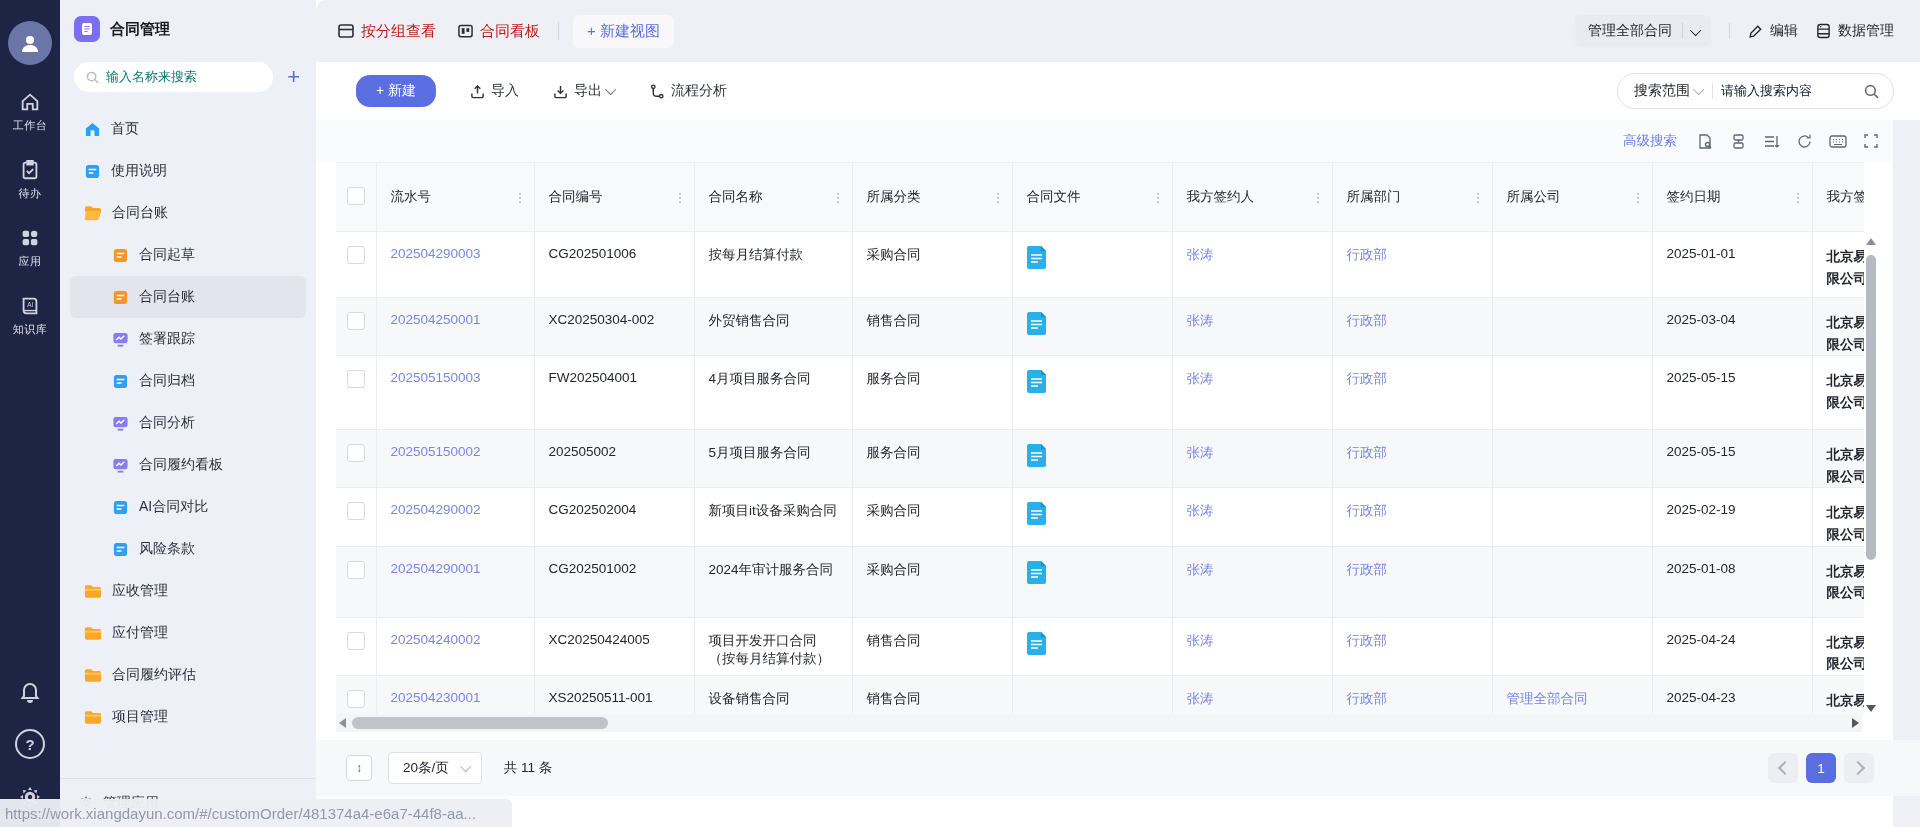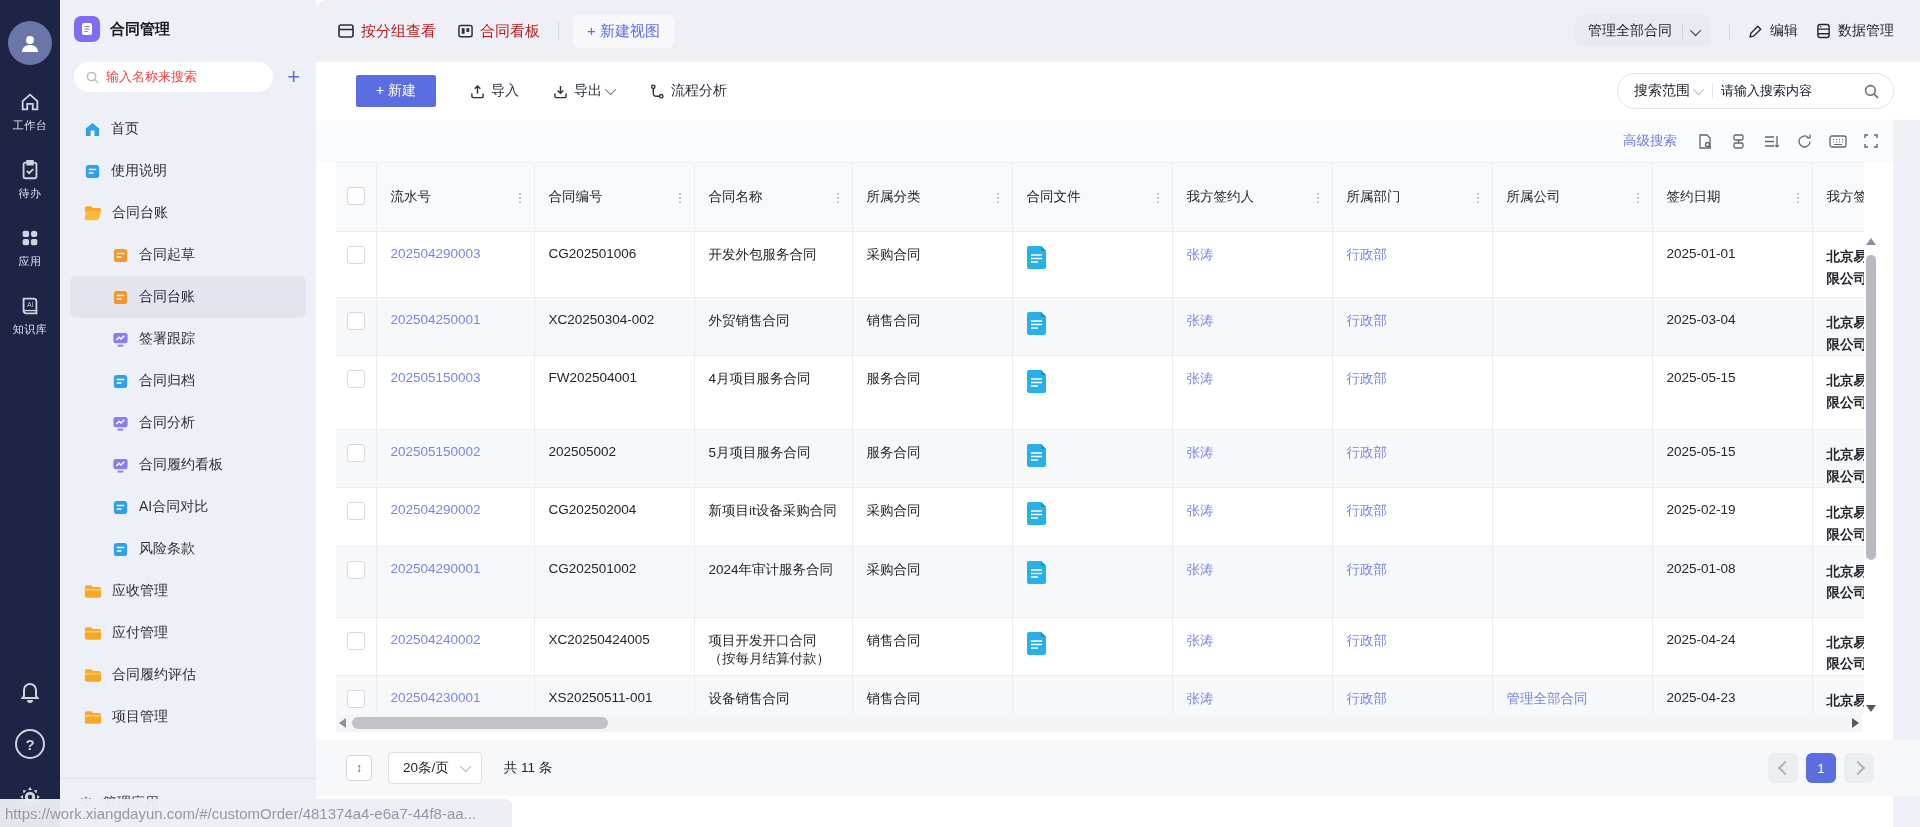--- a/index.html
+++ b/index.html
@@ -14,21 +14,21 @@
   .nav-item .lbl{font-size:11px;color:#dde1ee;letter-spacing:.5px;}
   .nav-bottom{margin-top:auto;display:flex;flex-direction:column;align-items:center;gap:26px;padding-bottom:18px;}
   .help-circle{width:26px;height:26px;border:2px solid #cfd3e0;border-radius:50%;color:#cfd3e0;font-size:15px;font-weight:bold;display:flex;align-items:center;justify-content:center;}
   
   #sidebar{left:60px;top:0;width:256px;height:827px;background:#eef0f7;display:flex;flex-direction:column;z-index:4;}
   .sb-head{display:flex;align-items:center;gap:10px;padding:16px 0 0 14px;}
   .app-ic{width:26px;height:26px;border-radius:7px;background:#7b6ef2;display:flex;align-items:center;justify-content:center;}
   .sb-title{font-size:15px;font-weight:bold;color:#17191f;}
   .sb-search{display:flex;align-items:center;gap:10px;padding:20px 12px 6px 14px;}
   .search-pill{flex:1;height:30px;background:#fff;border-radius:16px;display:flex;align-items:center;gap:7px;padding:0 12px;}
-  .search-pill .ph{color:#ef4444;font-size:13px;}
+  .search-pill .ph{color:#0f766e;font-size:13px;}
   .plus-btn{color:#5b6ee1;font-size:22px;line-height:1;cursor:pointer;padding:0 4px;}
   .sb-menu{flex:1;padding:10px 10px 0 10px;overflow:hidden;}
   .mi{height:42px;display:flex;align-items:center;gap:10px;padding-left:14px;border-radius:6px;font-size:14px;color:#2a2f3a;cursor:pointer;}
   .mi.child{padding-left:42px;}
   .mi.active{background:#e2e4ee;}
   .sb-foot{border-top:1px solid #e0e2ea;height:48px;display:flex;align-items:center;gap:9px;padding-left:18px;font-size:14px;color:#3a3f4a;cursor:pointer;}
   #tabstrip{left:316px;top:0;right:0;height:62px;background:#eff0f5;border-top-left-radius:10px;display:flex;align-items:center;z-index:2;}
   .tab{display:flex;align-items:center;gap:7px;font-size:15px;color:#b91c1c;margin-left:22px;cursor:pointer;position:relative;height:100%;}
   .tab.active{color:#5b6ee1;}
   .tab.active .tab-underline{position:absolute;left:-2px;right:-2px;bottom:3px;height:4px;border-radius:2px;background:#5b6ee1;}
@@ -39,21 +39,21 @@
   .manage-btn{background:#e9ebf1;border-radius:6px;height:32px;display:flex;align-items:center;font-size:14px;color:#23262e;cursor:pointer;}
   .manage-btn .txt{padding:0 10px 0 13px;}
   .manage-btn .sep{width:1px;height:16px;background:#cfd2da;}
   .manage-btn .car{padding:0 10px;}
   .hdr-act{display:flex;align-items:center;gap:7px;font-size:14px;color:#23262e;cursor:pointer;}
   .vdiv{width:1px;height:16px;background:#d4d7e0;}
   #content{left:316px;top:62px;right:0;bottom:0;background:#fff;}
   .right-strip{left:1893px;top:62px;right:0;bottom:0;background:#f0f1f6;}
   
   #toolbar{left:316px;top:62px;right:0;height:58px;background:#fff;display:flex;align-items:center;}
-  .btn-new{margin-left:40px;background:#5b6ee1;color:#fff;font-size:14px;border-radius:2px;height:32px;padding:0 20px;display:flex;align-items:center;cursor:pointer;}
+  .btn-new{margin-left:40px;background:#5b6ee1;color:#fff;font-size:14px;border-radius:14px;height:32px;padding:0 20px;display:flex;align-items:center;cursor:pointer;}
   .tb-act{display:flex;align-items:center;gap:6px;margin-left:34px;font-size:14px;color:#2a2f3a;cursor:pointer;}
   .srch2{margin-left:auto;margin-right:26px;height:34px;border:1px solid #e2e4ec;background:#fff;border-radius:18px;display:flex;align-items:center;width:275px;}
   .srch2 .scope{font-size:14px;color:#23262e;padding:0 6px 0 16px;display:flex;align-items:center;gap:6px;cursor:pointer;}
   .srch2 .sep{width:1px;height:16px;background:#e2e4ec;margin:0 8px 0 2px;}
   .srch2 .ph{font-size:13px;color:#0f172a;flex:1;}
   .srch2 .mag{margin-right:14px;}
   
   #advrow{left:316px;top:120px;right:27px;height:42px;background:#fafbfc;display:flex;align-items:center;justify-content:flex-end;gap:16px;padding-right:14px;}
   .adv-link{color:#6d7ae3;font-size:13.5px;cursor:pointer;margin-right:4px;}
   .tool-ic{cursor:pointer;display:flex;}
@@ -500,21 +500,21 @@
               <span>我方签约</span>
             </div>
           </th>
   </tr>
   </thead>
   <tbody id="tbody">
         <tr>
     <td class="cbcell"><span class="cb"></span></td>
     <td><span class="lnk">202504290003</span></td>
     <td><span>CG202501006</span></td>
-    <td><span>开发外包服务合同</span></td>
+    <td><span>按每月结算付款</span></td>
     <td><span>采购合同</span></td>
     <td>
       <span>
         <svg width="19" height="23" viewBox="0 0 19 23">
                 <path d="M2 0h12l5 5v16a2 2 0 01-2 2H2a2 2 0 01-2-2V2a2 2 0 012-2z" fill="#29b0e8"></path>
                 <path d="M14 0l5 5h-5z" fill="#1b93c9"></path>
                 <path d="M4 9h11M4 12.5h11M4 16h7" stroke="#fff" stroke-width="1.6"></path>
               </svg>
       </span>
     </td>

